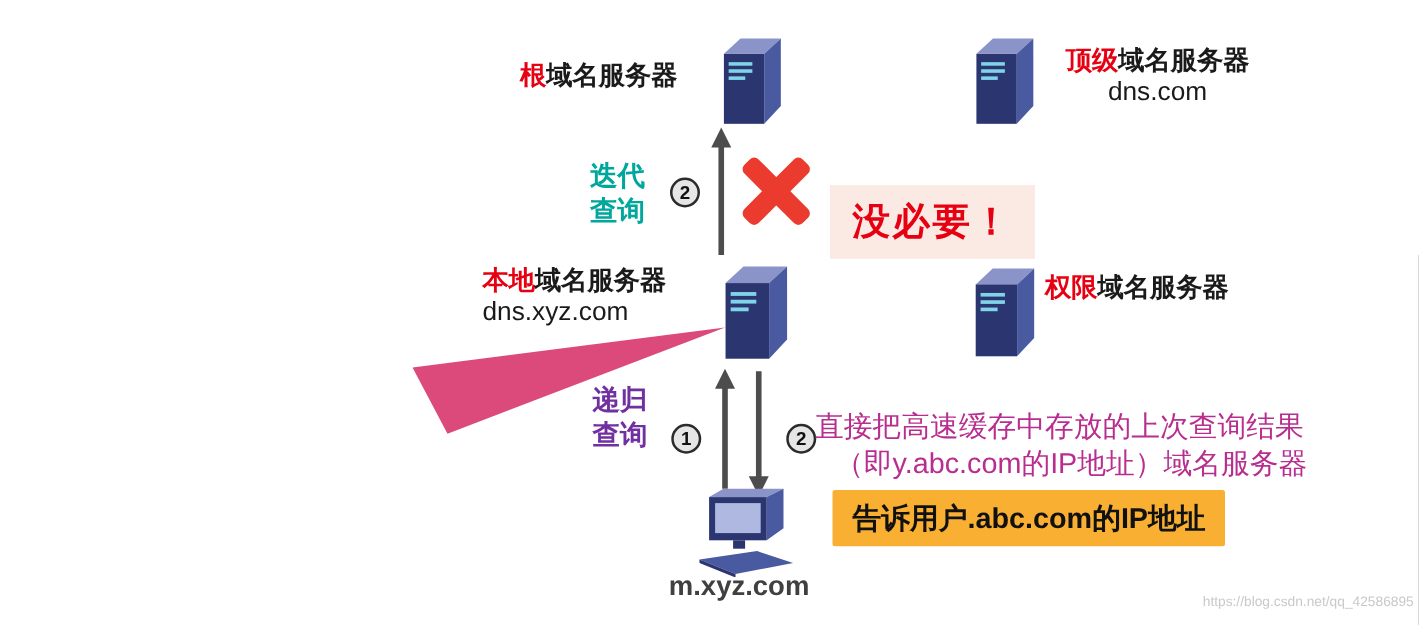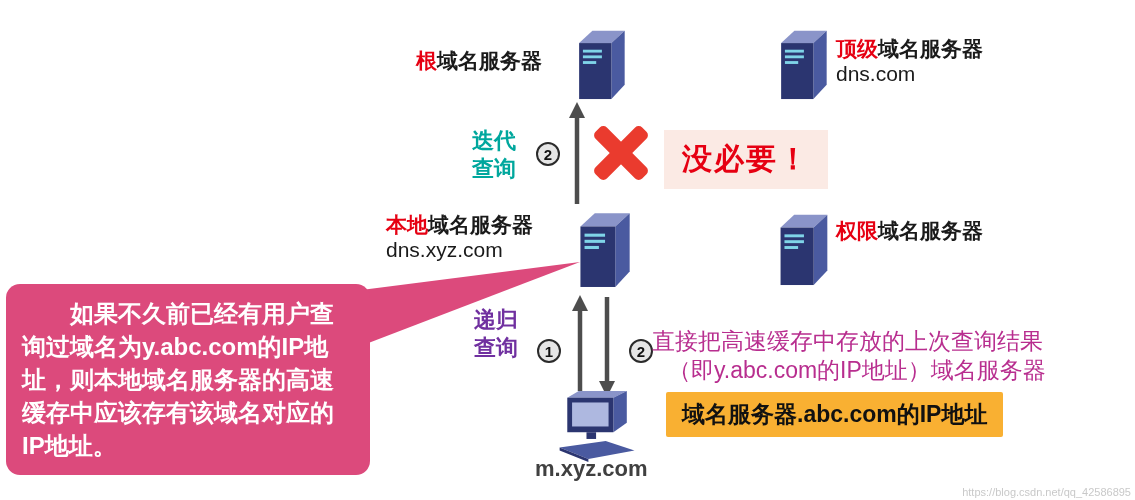--- a/index.html
+++ b/index.html
@@ -71,21 +71,21 @@
     <polygon class="f-pink" points="250,10 0,42 28,95"></polygon>
   </svg>
 
   <div class="abs label" style="left:380px;top:48px;width:162px;text-align:right">
     <span class="pre">根</span><span>域名服务器</span>
   </div>
   <svg class="abs" style="left:570px;top:26px" width="60" height="74">
       <use href="#sym-server"></use>
     </svg>
 
-  <div class="abs" style="left:836px;top:36px;width:180px;text-align:left">
+  <div class="abs" style="left:836px;top:36px;width:180px;text-align:center">
     <div class="label"><span class="pre">顶级</span><span>域名服务器</span></div>
     <div class="domain">dns.com</div>
   </div>
   <svg class="abs" style="left:772px;top:26px" width="60" height="74">
       <use href="#sym-server"></use>
     </svg>
 
   <div class="abs query teal" style="left:472px;top:127px;width:54px">
     <div>迭代</div>
     <div>查询</div>
@@ -97,40 +97,37 @@
   </svg>
 
   <svg class="abs" style="left:584px;top:116px" width="74" height="74">
     <g class="f-xred" transform="rotate(45 37 37)">
         <rect x="4" y="29" width="66" height="16" rx="5"></rect>
       </g>
     <g class="f-xred" transform="rotate(-45 37 37)">
         <rect x="4" y="29" width="66" height="16" rx="5"></rect>
       </g>
   </svg>
-  <div class="abs noneed" style="left:664px;top:130px">没必要！</div>
+  <div class="abs noneed" style="left:664px;top:148px">没必要！</div>
 
   <div class="abs" style="left:386px;top:212px;width:182px;text-align:left">
     <div class="label"><span class="pre">本地</span><span>域名服务器</span></div>
     <div class="domain">dns.xyz.com</div>
   </div>
   <svg class="abs" style="left:572px;top:208px" width="62" height="80">
       <use href="#sym-server"></use>
     </svg>
 
   <div class="abs" style="left:836px;top:218px;width:180px;">
     <div class="label"><span class="pre">权限</span><span>域名服务器</span></div>
   </div>
   <svg class="abs" style="left:772px;top:210px" width="60" height="76">
       <use href="#sym-server"></use>
     </svg>
 
-  <div class="abs bubble" style="left:6px;top:284px">
-    <p>如果不久前已经有用户查询过域名为y.abc.com的IP地址，则本地域名服务器的高速缓存中应该存有该域名对应的IP地址。</p>
-  </div>
 
   <div class="abs query purple" style="left:474px;top:306px;width:54px">
     <div>递归</div>
     <div>查询</div>
   </div>
   <div class="stepnum" style="left:537px;top:339px">1</div>
   <svg class="abs" style="left:566px;top:293px" width="28" height="102">
     <line class="arrow-line" x1="14" y1="98" x2="14" y2="16"></line>
     <polygon class="arrow-head" points="14,2 6,18 22,18"></polygon>
   </svg>
@@ -141,17 +138,17 @@
   <div class="stepnum" style="left:629px;top:339px">2</div>
 
   <div class="abs result" style="left:652px;top:327px">
     <div>直接把高速缓存中存放的上次查询结果</div>
     <div class="l2">（即y.abc.com的IP地址）域名服务器</div>
   </div>
 
   <svg class="abs" style="left:548px;top:390px" width="100" height="72">
       <use href="#sym-computer"></use>
     </svg>
-  <div class="abs wantbox" style="left:666px;top:392px">域名服务器.abc.com的IP地址</div>
+  <div class="abs wantbox" style="left:666px;top:392px">告诉用户.abc.com的IP地址</div>
   <div class="abs hostlabel" style="left:535px;top:456px;width:130px">m.xyz.com</div>
 
-  <div class="abs watermark" style="right:4px;bottom:2px">https://blog.csdn.net/qq_42586895</div>
+  <div class="abs watermark" style="right:4px;bottom:12px">https://blog.csdn.net/qq_42586895</div>
 </div>
 
 </body></html>

